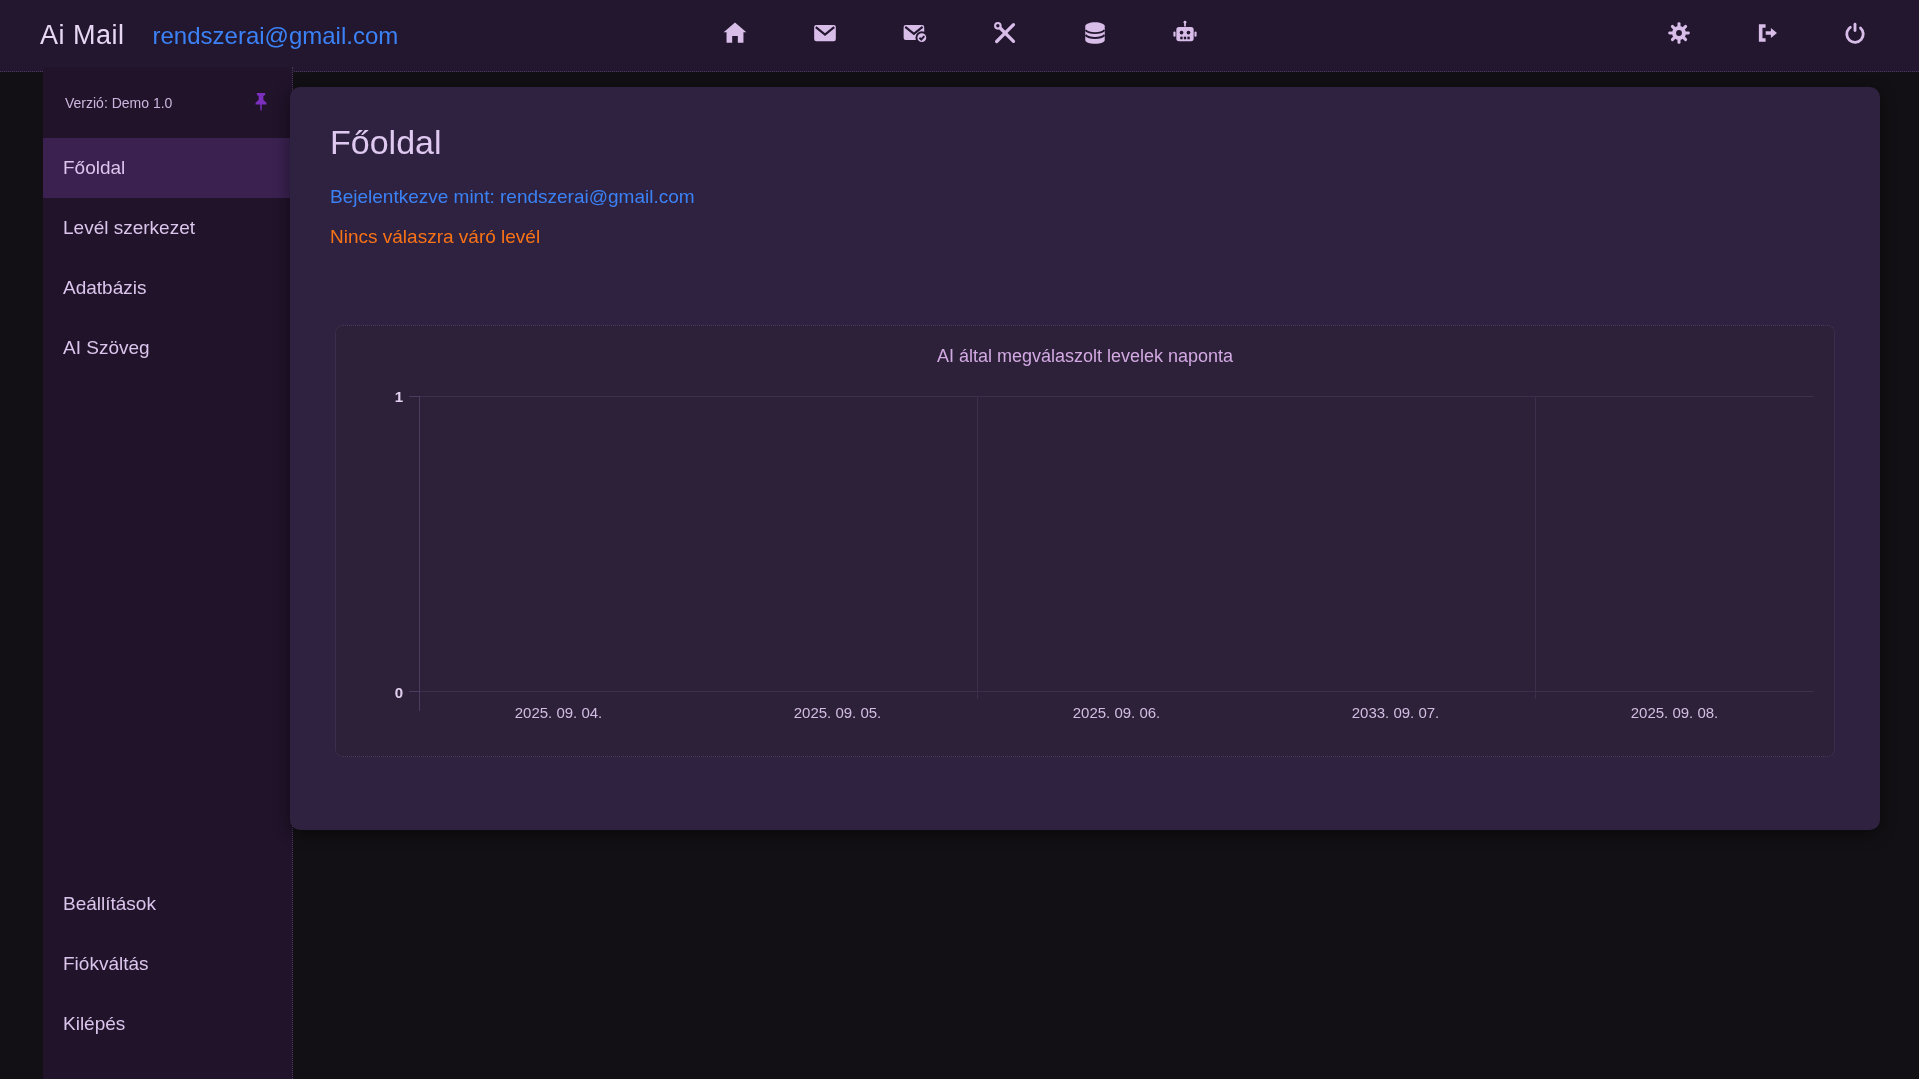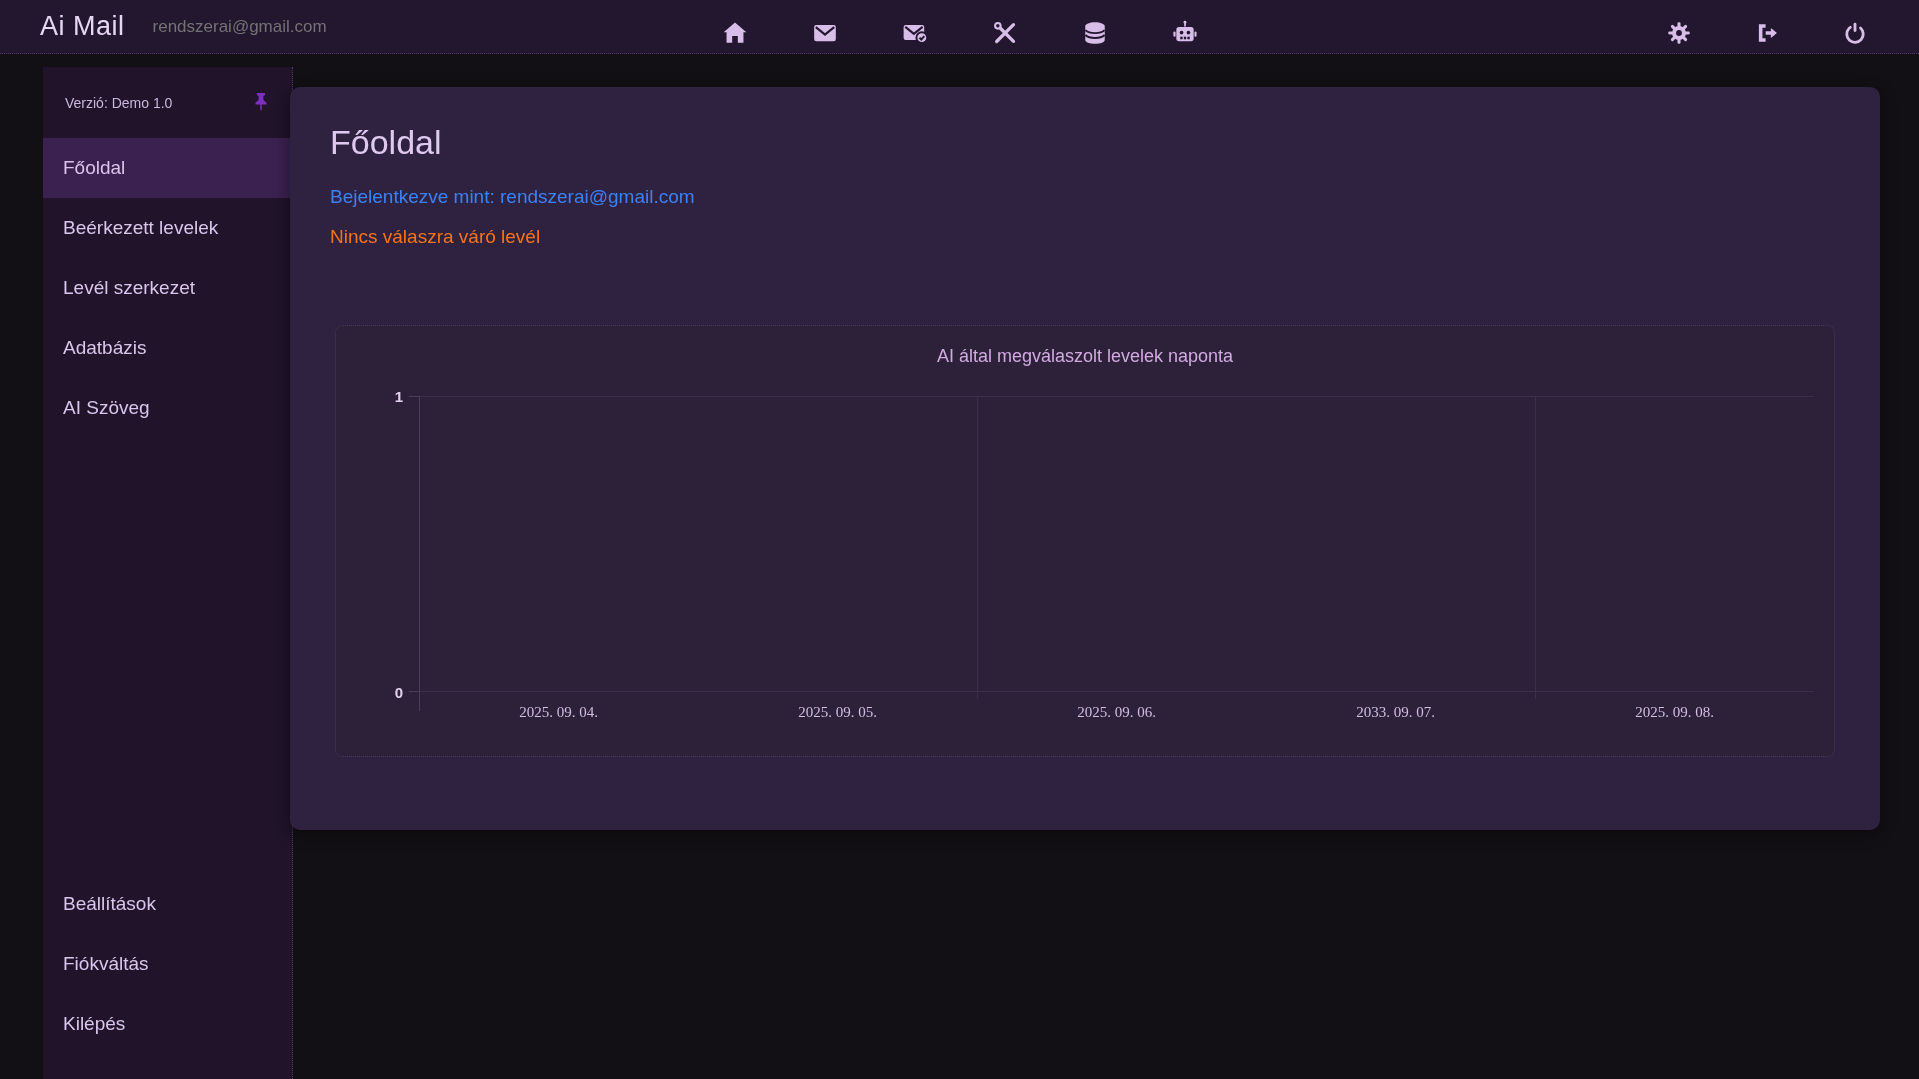--- a/index.html
+++ b/index.html
@@ -21,27 +21,27 @@
   *{box-sizing:border-box;margin:0;padding:0;}
   html,body{width:1919px;height:1079px;overflow:hidden;}
   body{
     background:var(--page-bg);
     font-family:"Liberation Sans", sans-serif;
     color:var(--text-primary);
     position:relative;
   }
   
   .topbar{
-    position:absolute;left:0;top:0;width:1919px;height:54px;
+    position:absolute;left:0;top:0;width:1919px;height:72px;
     background:var(--topbar-bg);
     border-bottom:1px dotted var(--dotted);
     display:flex;align-items:center;
   }
   .brand{font-size:27px;letter-spacing:.5px;color:#e8d7f4;margin-left:40px;white-space:nowrap;}
-  .account{font-size:17px;color:#737373;margin-left:28px;white-space:nowrap;}
+  .account{font-size:24px;color:#3b82f6;margin-left:28px;white-space:nowrap;}
   .nav-icons{
     position:absolute;left:50%;top:0;height:66px;transform:translateX(-50%);
     display:flex;align-items:center;gap:62px;
   }
   .action-icons{
     position:absolute;right:50px;top:0;height:66px;
     display:flex;align-items:center;gap:60px;
   }
   .ibtn{width:28px;height:28px;display:flex;align-items:center;justify-content:center;color:var(--icon);cursor:pointer;}
   .ibtn svg{width:26px;height:26px;display:block;}
@@ -88,21 +88,21 @@
   .yaxis{position:absolute;left:0;top:0;width:1px;height:315px;background:var(--axis);}
   .ytick{position:absolute;left:-10px;width:10px;height:1px;background:var(--axis);}
   .ytick.t1{top:0;}
   .ytick.t0{top:295px;}
   .ylabel{position:absolute;left:-46px;width:30px;text-align:right;font-size:15px;font-weight:bold;color:#e2cfef;transform:translateY(-50%);}
   .ylabel.t1{top:0;}
   .ylabel.t0{top:296px;}
   .vgrid{position:absolute;top:0;width:1px;height:303px;background:var(--gridline);}
   .vgrid.g40{left:40%;}
   .vgrid.g80{left:80%;}
-  .xlabels{position:absolute;left:0;top:308px;width:100%;height:20px;font-family:Liberation Serif, serif;}
+  .xlabels{position:absolute;left:0;top:308px;width:100%;height:20px;}
   .xlabel{position:absolute;transform:translateX(-50%);font-size:15px;color:#d2bce2;white-space:nowrap;}
 </style>
 </head>
 <body>
 
 <header class="topbar">
   <div class="brand">Ai Mail</div>
   <div class="account">rendszerai@gmail.com</div>
 
   <nav class="nav-icons">
@@ -198,23 +198,20 @@
         </svg>
     </span>
   </div>
 
   <nav>
 
       <div class="side-item active">
         <span>Főoldal</span>
       </div>
 
-      <div class="side-item">
-        <span>Beérkezett levelek</span>
-      </div>
 
 
       <div class="side-item">
         <span>Levél szerkezet</span>
       </div>
 
       <div class="side-item">
         <span>Adatbázis</span>
       </div>
 

